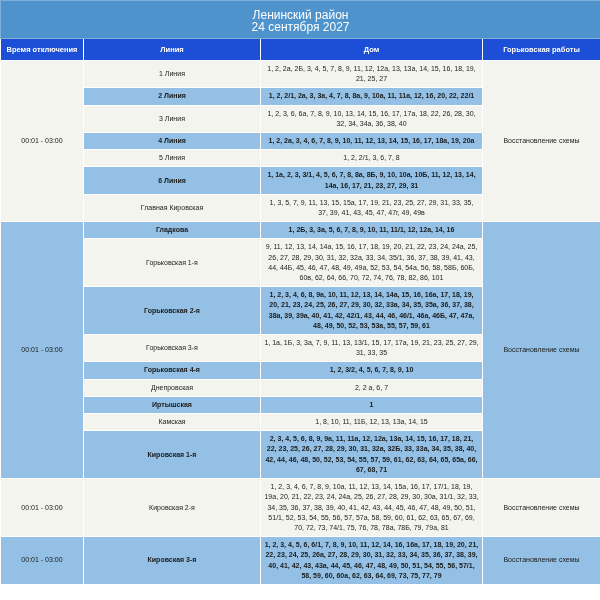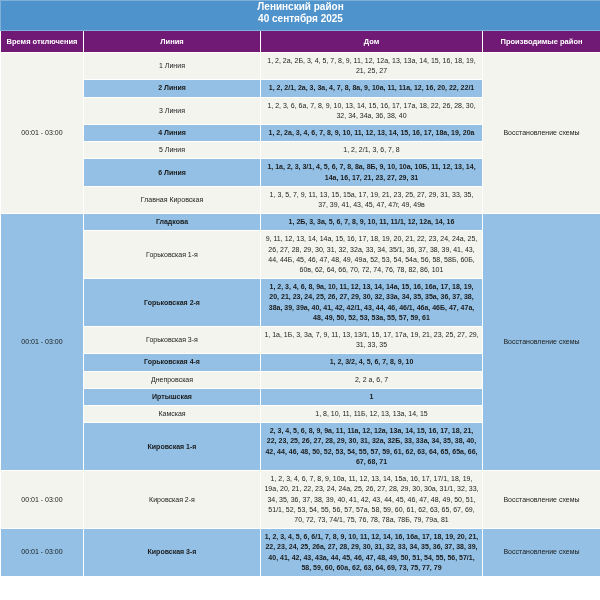--- a/index.html
+++ b/index.html
@@ -22,31 +22,31 @@
   #outage-table col.c-time  { width: 83px; }
   #outage-table col.c-addr  { width: 177px; }
   #outage-table col.c-house { width: 222px; }
   #outage-table col.c-work  { width: 118px; }
 
   
   .title-cell {
     background: #4f93cc;
     color: #ffffff;
     text-align: center;
-    font-size: 10px;
+    font-size: 12px;
     line-height: 12px;
-    font-weight: bold;
-    padding: 0 2px 5px 2px;
+    font-weight: normal;
+    padding: 8px 2px 5px 2px;
     border: 1px solid #7fb0d8;
   }
   .title-cell .t-line { display: block; }
 
   
   .head-cell {
-    background: #701a75;
+    background: #1d4ed8;
     color: #ffffff;
     text-align: center;
     font-size: 7.5px;
     font-weight: bold;
     padding: 6px 2px;
     border: 1px solid #ffffff;
     vertical-align: middle;
   }
 
   
@@ -75,28 +75,28 @@
   <colgroup>
     <col class="c-time">
     <col class="c-addr">
     <col class="c-house">
     <col class="c-work">
   </colgroup>
   <thead>
     <tr>
       <td class="title-cell" colspan="4">
         <span class="t-line">Ленинский район</span>
-        <span class="t-line">40 сентября 2025</span>
+        <span class="t-line">24 сентября 2027</span>
       </td>
     </tr>
     <tr>
       <th class="head-cell">Время отключения</th>
       <th class="head-cell">Линия</th>
       <th class="head-cell">Дом</th>
-      <th class="head-cell">Производимые район</th>
+      <th class="head-cell">Горьковская работы</th>
     </tr>
   </thead>
   <tbody id="table-body">
       <tr>
         <td class="cell time span light-span" rowspan="7">00:01 - 03:00</td>
         <td class="cell addr light">1 Линия</td>
         <td class="cell house light">1, 2, 2а, 2Б, 3, 4, 5, 7, 8, 9, 11, 12, 12а, 13, 13а, 14, 15, 16, 18, 19, 21, 25, 27</td>
         <td class="cell work span light-span" rowspan="7">Восстановление схемы</td>
       </tr>
       <tr>

